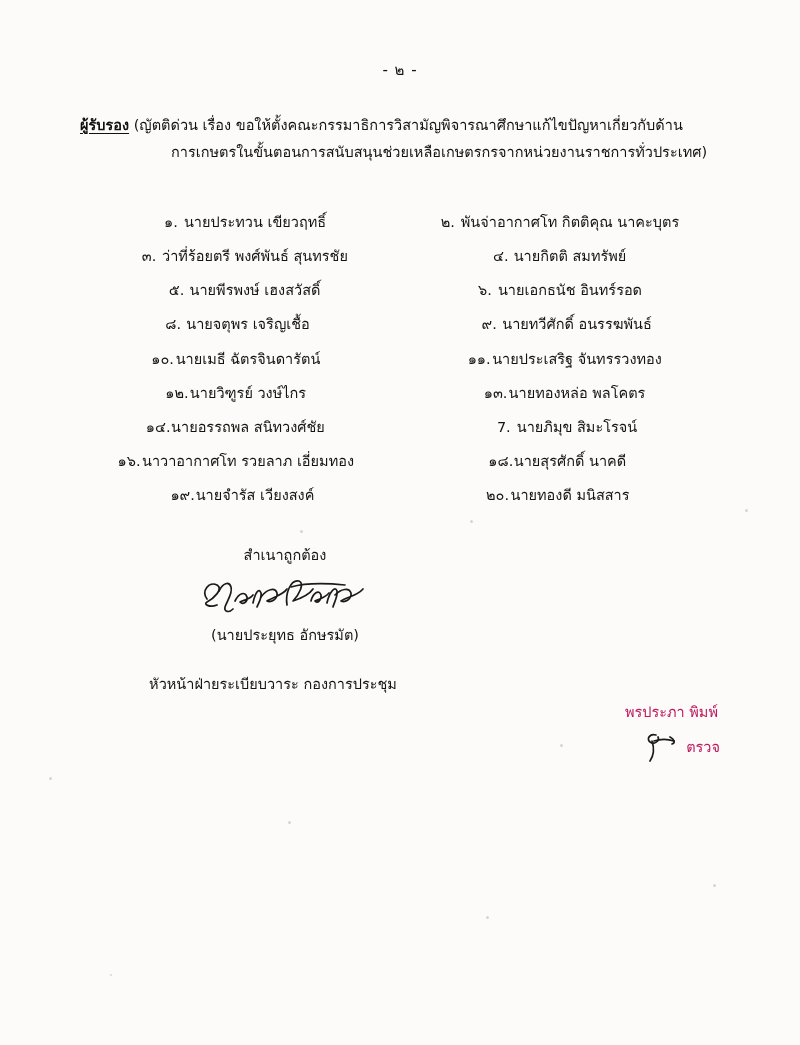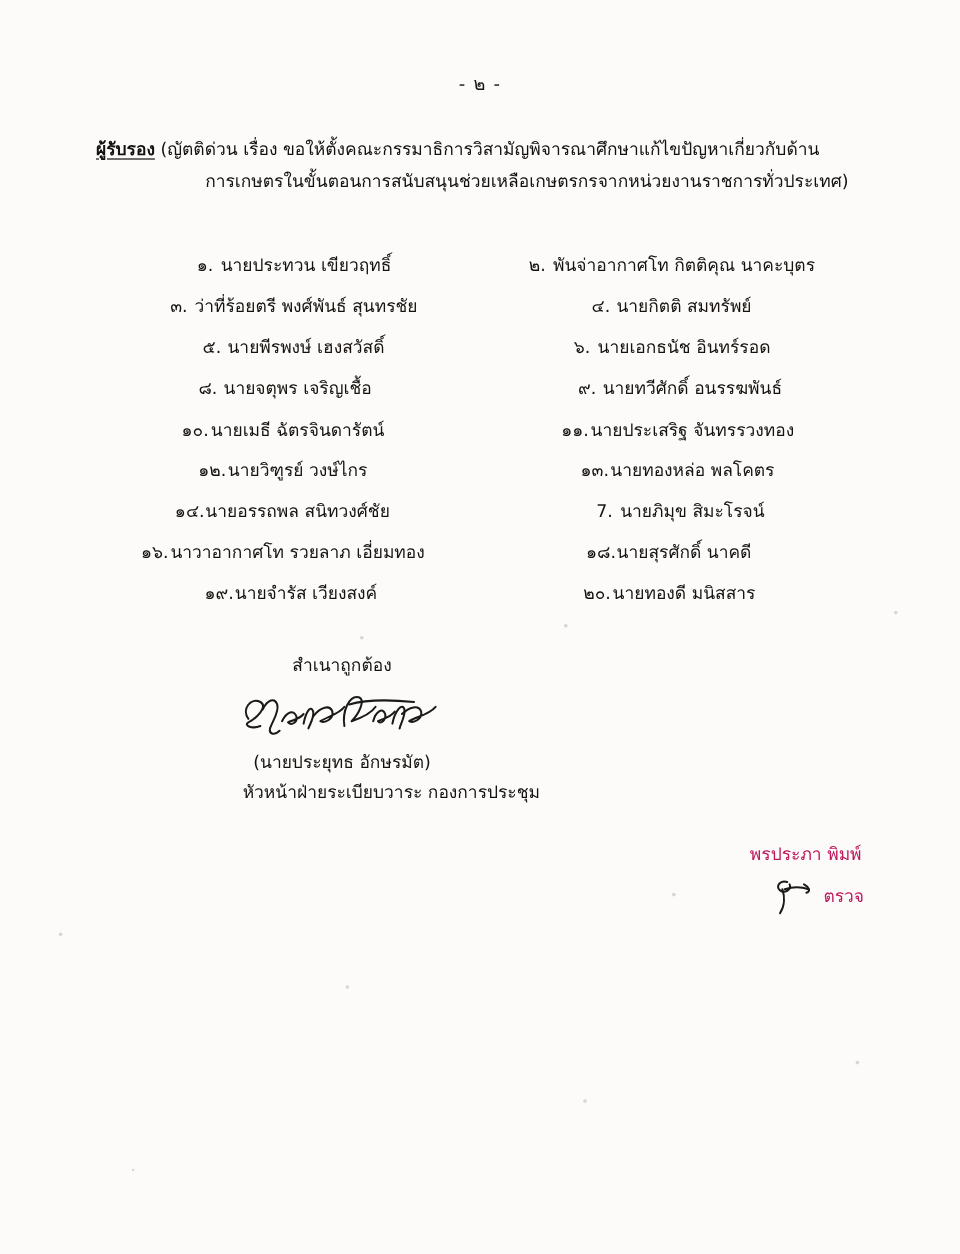--- a/index.html
+++ b/index.html
@@ -111,23 +111,22 @@
   .sig {
     position: absolute;
     left: 50%;
     top: 2px;
     transform: translateX(-50%);
   }
   .certify-name {
     margin-top: 2px;
   }
   .certify-role {
-    margin-top: 2px;
+    margin-top: 26px;
     margin-left: -24px;
-    text-align: right;
   }
 
   .typist {
     position: absolute;
     top: 700px;
     right: 78px;
     width: 210px;
     font-size: 14.5px;
     color: #be185d;
     text-align: left;

